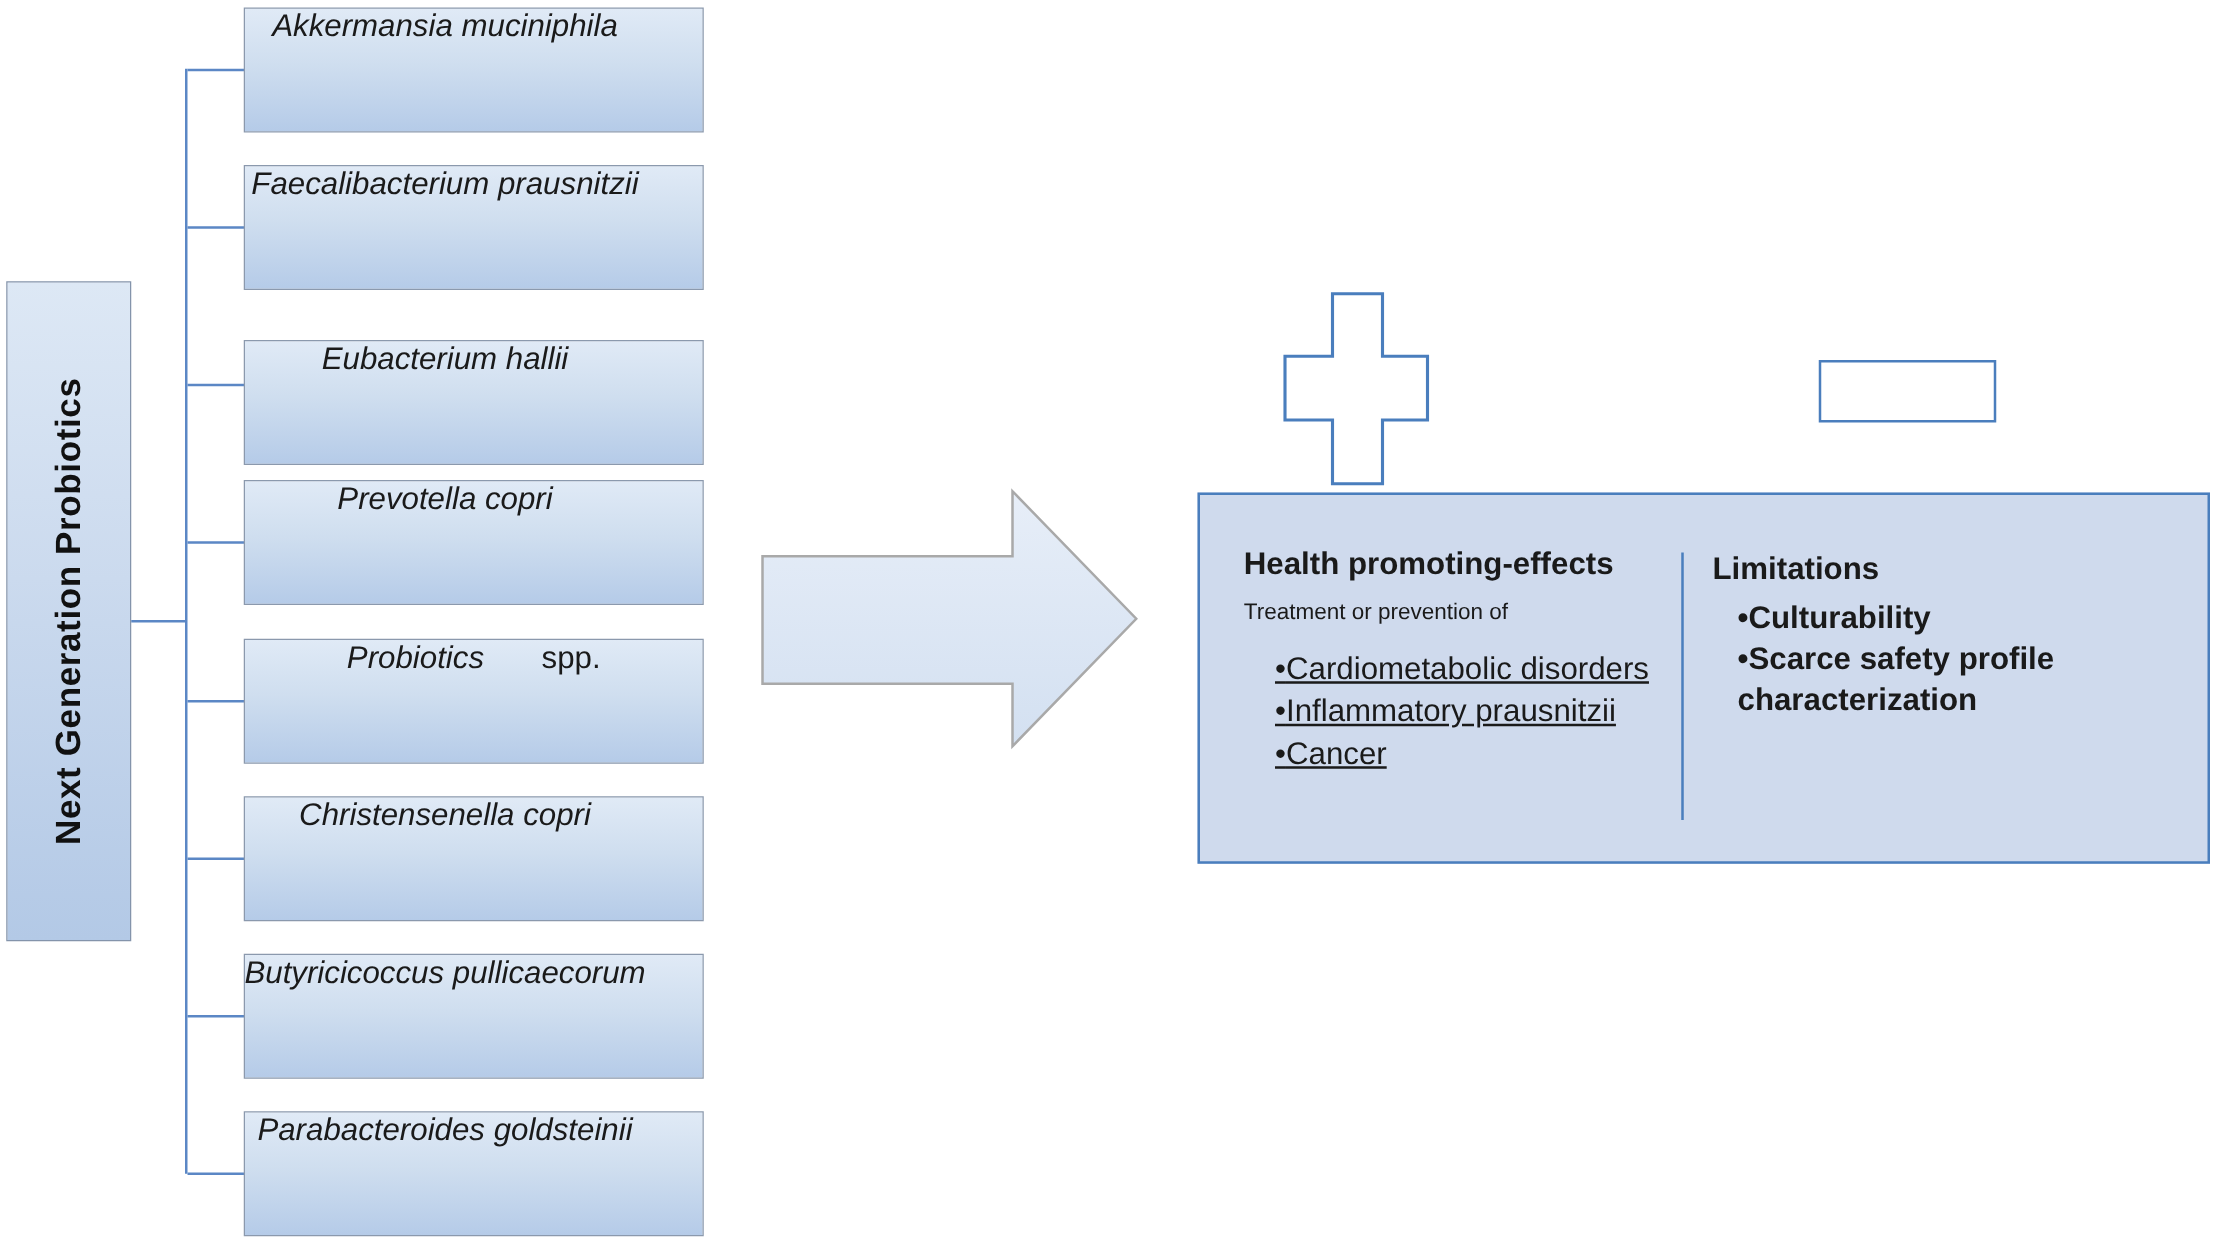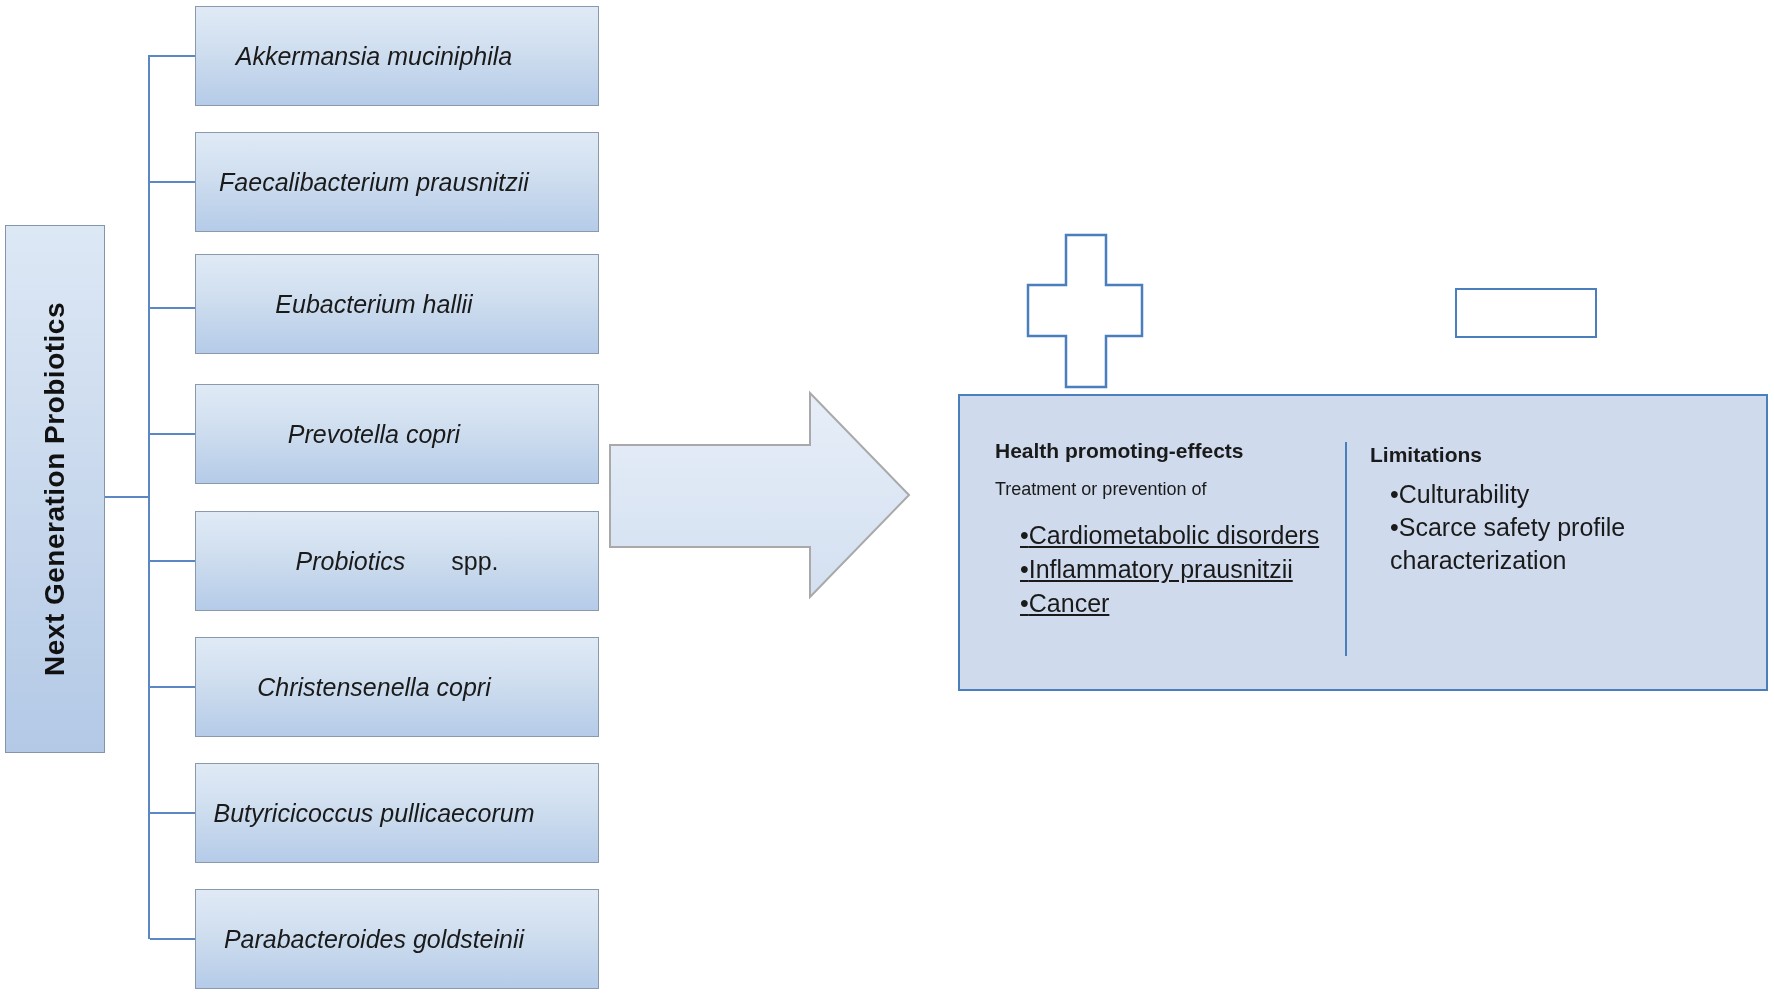--- a/index.html
+++ b/index.html
@@ -27,25 +27,25 @@
     letter-spacing:0.5px;
     color:#111;
   }
   
   .line{position:absolute;background:#5b87c5;}
   .trunk{left:148px;top:55px;width:2px;height:884px;}
   .side-link{left:105px;top:496px;width:44px;height:2px;}
   .stub{left:150px;width:46px;height:2px;}
   
   .sbox{
-    position:absolute;left:195px;width:404px;height:100px;
+    position:absolute;left:195px;width:368px;height:100px;
     box-sizing:border-box;
     border:1px solid #8b99ad;
     background:linear-gradient(180deg,#e0eaf6 0%,#cfdeef 45%,#b5cbe8 100%);
-    display:flex;align-items:center;justify-content:center;
+    display:flex;justify-content:center;
     font-size:25px;
     white-space:nowrap;
   }
   .sp-it{font-style:italic;}
   .sp-reg{font-style:normal;margin-left:46px;}
   
   .shape-svg{position:absolute;}
   .minus-shape{
     position:absolute;left:1455px;top:288px;width:142px;height:50px;
     box-sizing:border-box;background:#ffffff;border:2.5px solid #4a7ebd;
@@ -53,27 +53,27 @@
   
   .panel{
     position:absolute;left:958px;top:394px;width:810px;height:297px;
     box-sizing:border-box;
     background:#cfdaed;
     border:2px solid #4a7ebd;
   }
   .panel-divider{position:absolute;left:385px;top:46px;width:2px;height:214px;background:#4a7ebd;}
   .benefits-col{position:absolute;left:35px;top:40px;width:355px;}
   .limitations-col{position:absolute;left:410px;top:44px;width:370px;}
-  .panel-heading{font-weight:bold;font-size:21px;line-height:30px;margin:0 0 8px 0;}
+  .panel-heading{font-weight:bold;font-size:25px;line-height:30px;margin:0 0 8px 0;}
   .panel-sub{font-size:18px;line-height:30px;margin:0 0 14px 0;white-space:nowrap;}
   .bullet-list-benefits{padding-left:25px;text-decoration:underline;}
   .bullet-list-limitations{padding-left:20px;}
   .bullet-item{font-size:25px;line-height:34px;}
   .bullet-item.nowrap{white-space:nowrap;}
-  .limitations-col .bullet-item{line-height:33px;}
+  .limitations-col .bullet-item{line-height:33px;font-weight:bold;}
 </style>
 </head>
 <body>
 
 <div id="canvas">
 
   <div class="sidebar">
     <div class="sidebar-label">Next Generation Probiotics</div>
   </div>
 
@@ -89,21 +89,21 @@
   <div class="line stub" style="top:938px"></div>
 
   <div class="sbox" style="top:6px">
     <span class="sp-it">Akkermansia muciniphila</span>
       <span class="sp-reg"></span>
   </div>
   <div class="sbox" style="top:132px">
     <span class="sp-it">Faecalibacterium prausnitzii</span>
       <span class="sp-reg"></span>
   </div>
-  <div class="sbox" style="top:254px">
+  <div class="sbox" style="top:272px">
     <span class="sp-it">Eubacterium hallii</span>
       <span class="sp-reg"></span>
   </div>
   <div class="sbox" style="top:384px">
     <span class="sp-it">Prevotella copri</span>
       <span class="sp-reg"></span>
   </div>
   <div class="sbox" style="top:511px">
     <span class="sp-it">Probiotics</span>
       <span class="sp-reg"> spp.</span>

